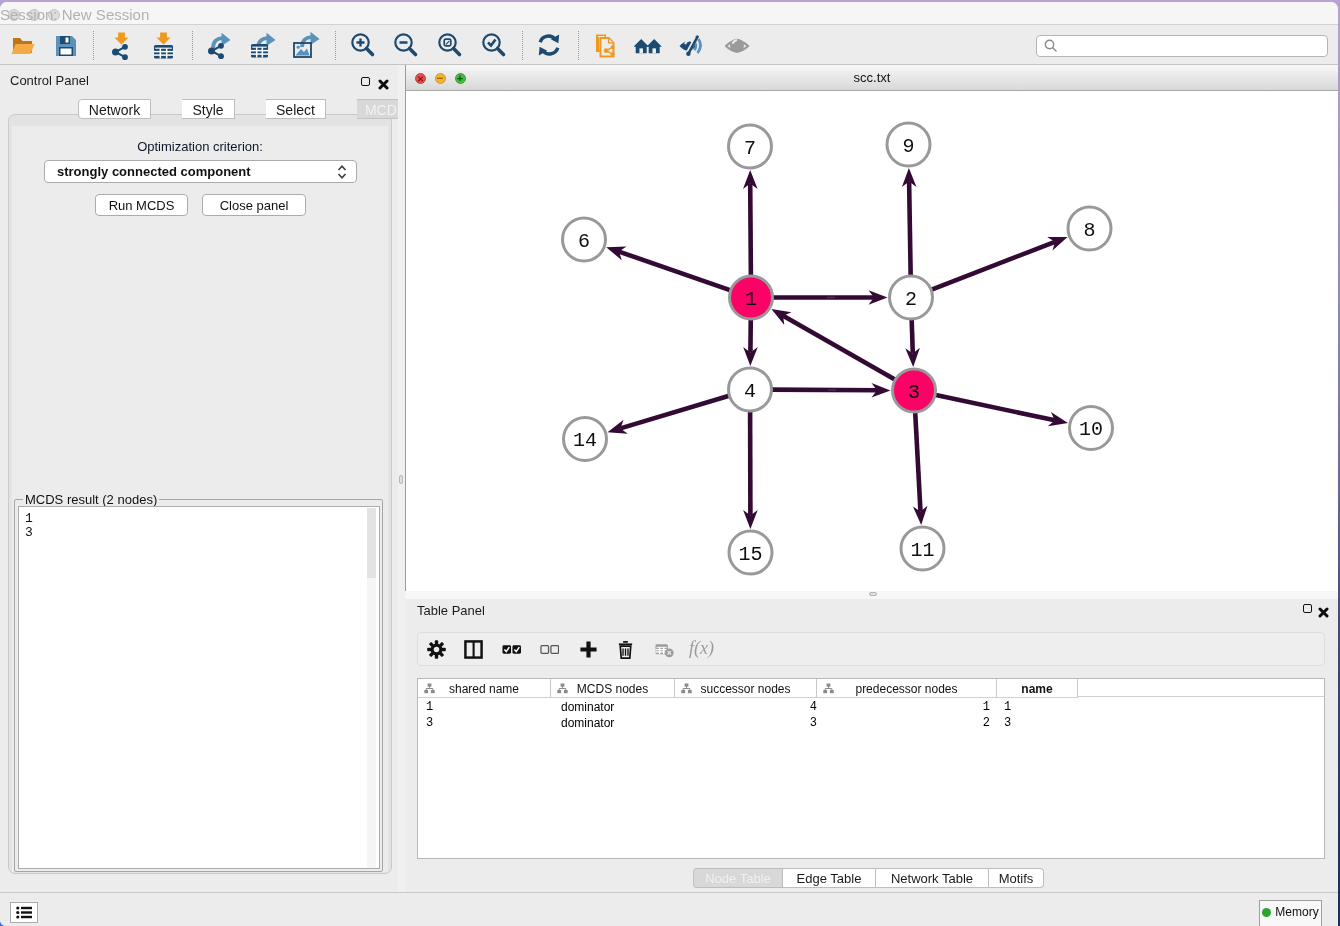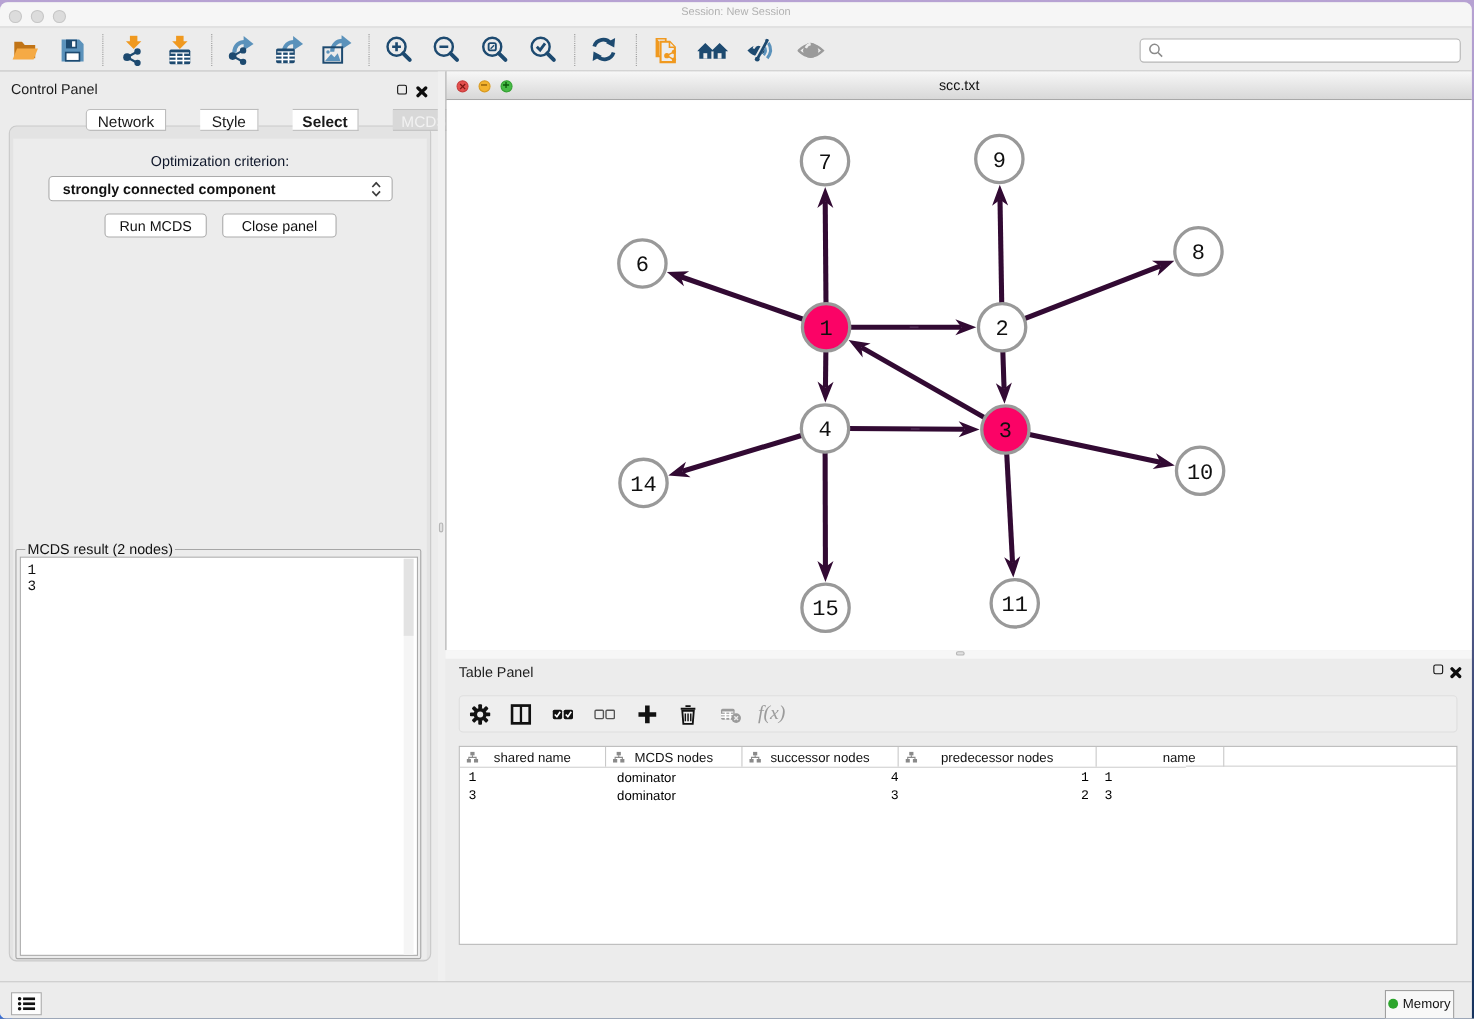--- a/index.html
+++ b/index.html
@@ -2,21 +2,21 @@
 <html><head>
 <meta charset="utf-8">
 <style>
 * { margin:0; padding:0; box-sizing:border-box; }
 html,body { width:1340px; height:926px; overflow:hidden; }
 body { font-family:"Liberation Sans", sans-serif; background:linear-gradient(180deg,#b7a2d3 0%,#a294c7 18%,#7d7fae 42%,#46517f 65%,#1c3763 88%,#16335e 100%); position:relative; }
 #win { position:absolute; left:0; top:2px; width:1338px; height:924px; background:#ececec; border-radius:7px 7px 0 6px; overflow:hidden; }
 
 #titlebar { position:absolute; left:0; top:0; width:100%; height:23px; background:#f6f6f6; border-bottom:1px solid #d2d2d2; }
 .tl { position:absolute; top:7px; width:12px; height:12px; border-radius:50%; background:#dcdcdc; border:1px solid #c6c6c6; }
-#title-text { position:absolute; top:4px; left:0; width:100%; text-align:center; font-size:10px; color:#b1b1b1; }
+#title-text { position:absolute; top:4px; left:0; width:100%; font-size:15px; color:#b1b1b1; }
 
 #toolbar { position:absolute; left:0; top:24px; width:100%; height:39px; background:#ececec; border-bottom:1px solid #c4c4c4; }
 .tsep { position:absolute; top:5px; height:29px; width:0; border-left:1px dotted #999; }
 .ticon { position:absolute; top:7px; }
 #searchbox { position:absolute; left:1036px; top:9px; width:292px; height:22px; background:#fff; border:1px solid #b5b5b5; border-radius:4px; }
 
 #cp-head { position:absolute; left:10px; top:71px; font-size:13px; color:#1c1c1c; }
 .winbtn-sq { position:absolute; width:9px; height:9px; border:1.6px solid #111; border-radius:2px; }
 .winbtn-x { position:absolute; width:11px; height:11px; }
 #cp-tabs { position:absolute; left:78px; top:97px; height:20px; display:flex; font-size:14px;gap:31px; }
@@ -219,21 +219,21 @@
   <div class="winbtn-sq" style="left:361px; top:75px;"></div>
   <div class="winbtn-x" style="left:378px; top:74px;"><svg width="11" height="11" viewBox="0 0 11 11">
         <path d="M2,2 L9,9 M9,2 L2,9" stroke="#0d0d0d" stroke-width="3" stroke-linecap="round"></path>
       </svg></div>
   <div id="cp-panel">
       <div id="cp-inner"></div>
     </div>
   <div id="cp-tabs">
     <div class="cptab first" style="width:73px;">Network</div>
     <div class="cptab" style="width:53px;">Style</div>
-    <div class="cptab" style="width:60px;font-weight:bold;">Select</div>
+    <div class="cptab" style="width:60px;">Select</div>
     <div class="cptab sel" style="width:58px;">MCDS</div>
   </div>
   <div id="opt-label">Optimization criterion:</div>
   <div id="dropdown">strongly connected component<svg width="10" height="14" viewBox="0 0 10 14" style="position:absolute;right:9px;top:4px;">
         <path d="M1.5,5 L5,1.2 L8.5,5" fill="none" stroke="#3c3c3c" stroke-width="1.5"></path>
         <path d="M1.5,9 L5,12.8 L8.5,9" fill="none" stroke="#3c3c3c" stroke-width="1.5"></path>
       </svg></div>
   <div class="btn" style="left:95px; top:192px; width:93px;">Run MCDS</div>
   <div class="btn" style="left:202px; top:192px; width:104px;">Close panel</div>
   <div id="fs">
@@ -389,34 +389,40 @@
           <rect x="6.9" y="7" width="3.8" height="3.2" fill="#8a8a8a"></rect>
           <path d="M5.5,3.7 L5.5,5.5 M2.2,7 L2.2,5.5 L8.8,5.5 L8.8,7" stroke="#8a8a8a" stroke-width="1" fill="none"></path>
         </svg>
 <div class="th" style="left:399px;width:180px;">predecessor nodes</div>
 <svg style="position:absolute;left:405px;top:4px;" width="11" height="11" viewBox="0 0 11 11">
           <rect x="3.6" y="0.5" width="3.8" height="3.2" fill="#8a8a8a"></rect>
           <rect x="0.3" y="7" width="3.8" height="3.2" fill="#8a8a8a"></rect>
           <rect x="6.9" y="7" width="3.8" height="3.2" fill="#8a8a8a"></rect>
           <path d="M5.5,3.7 L5.5,5.5 M2.2,7 L2.2,5.5 L8.8,5.5 L8.8,7" stroke="#8a8a8a" stroke-width="1" fill="none"></path>
         </svg>
-<div class="th" style="left:614px;width:81px;">name</div>
+<div class="th" style="left:579px;width:81px;font-weight:bold;">name</div>
 <div style="position:absolute;left:0;top:18px;width:660px;height:0;border-top:1px solid #d0d0d0;"></div>
 <div style="position:absolute;left:660px;top:0;width:246px;height:18px;border-bottom:1px solid #d0d0d0;"></div>
 <div style="position:absolute;left:8px;top:21px;font-family:'Liberation Mono',monospace;font-size:12px;">1</div>
 <div style="position:absolute;left:143px;top:21px;">dominator</div>
 <div style="position:absolute;left:257px;top:21px;width:142px;text-align:right;font-family:'Liberation Mono',monospace;font-size:12px;">4</div>
 <div style="position:absolute;left:399px;top:21px;width:173px;text-align:right;font-family:'Liberation Mono',monospace;font-size:12px;">1</div>
 <div style="position:absolute;left:586px;top:21px;font-family:'Liberation Mono',monospace;font-size:12px;">1</div>
 <div style="position:absolute;left:8px;top:37px;font-family:'Liberation Mono',monospace;font-size:12px;">3</div>
 <div style="position:absolute;left:143px;top:37px;">dominator</div>
 <div style="position:absolute;left:257px;top:37px;width:142px;text-align:right;font-family:'Liberation Mono',monospace;font-size:12px;">3</div>
 <div style="position:absolute;left:399px;top:37px;width:173px;text-align:right;font-family:'Liberation Mono',monospace;font-size:12px;">2</div>
 <div style="position:absolute;left:586px;top:37px;font-family:'Liberation Mono',monospace;font-size:12px;">3</div>
     </div>
+    <div id="tp-tabs">
+      <div class="tptab sel" style="width:90px;border-left:1px solid #c2c2c2;border-radius:4px 0 0 4px;">Node Table</div>
+      <div class="tptab" style="width:93px;">Edge Table</div>
+      <div class="tptab" style="width:113px;">Network Table</div>
+      <div class="tptab" style="width:55px;border-radius:0 4px 4px 0;">Motifs</div>
+    </div>
   </div>
   <div id="status">
     <div id="lstbtn">
         <svg width="16" height="13" viewBox="0 0 16 13" style="position:absolute;left:5px;top:3px;">
           <circle cx="1.8" cy="2" r="1.6" fill="#111"></circle>
           <circle cx="1.8" cy="6.5" r="1.6" fill="#111"></circle>
           <circle cx="1.8" cy="11" r="1.6" fill="#111"></circle>
           <rect x="5" y="0.8" width="11" height="2.4" fill="#111"></rect>
           <rect x="5" y="5.3" width="11" height="2.4" fill="#111"></rect>
           <rect x="5" y="9.8" width="11" height="2.4" fill="#111"></rect>

